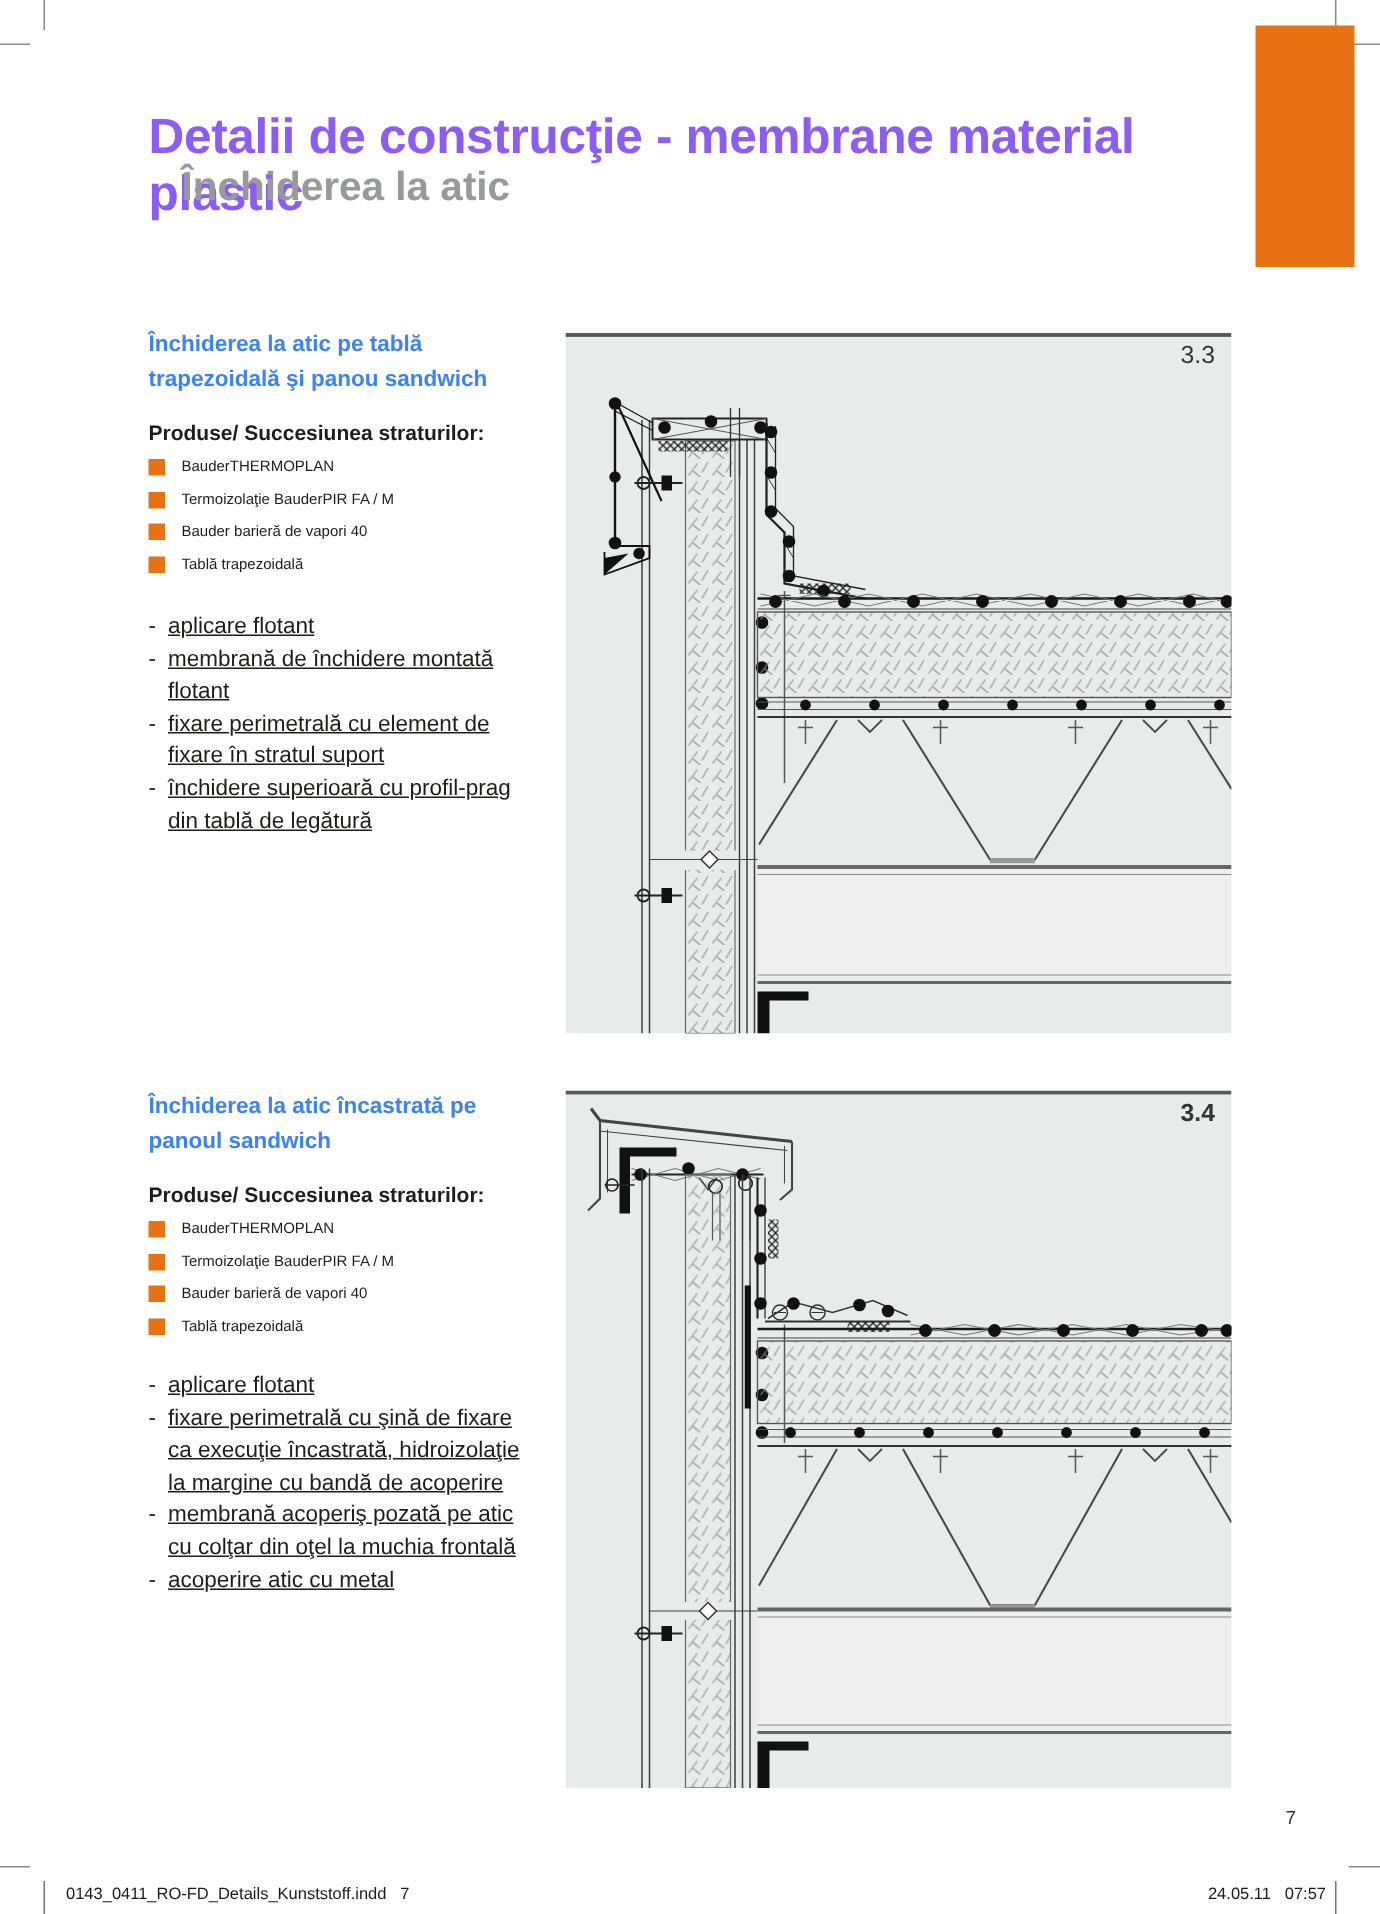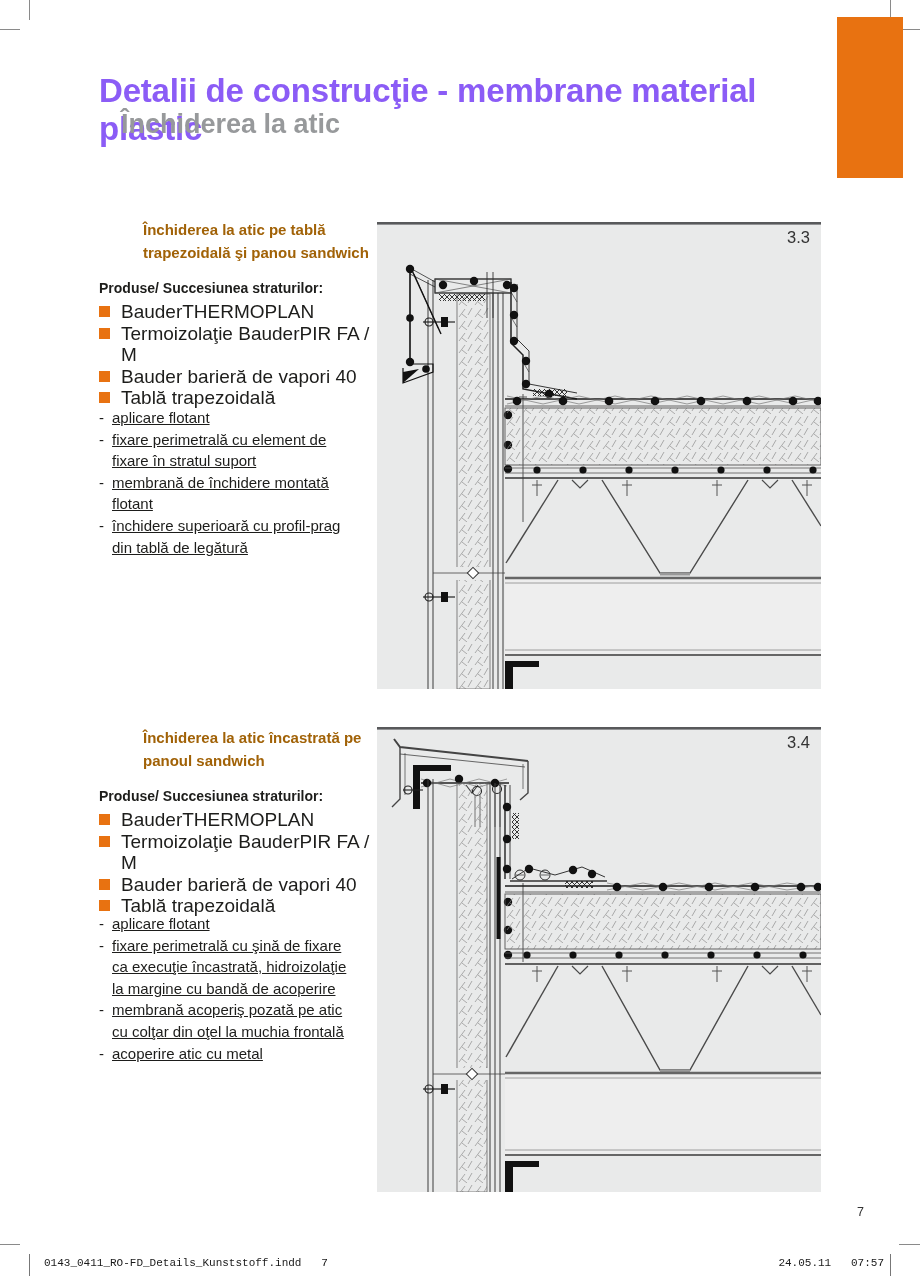--- a/index.html
+++ b/index.html
@@ -18,39 +18,39 @@
   .m-bl-v{left:29px;top:1254px;width:1px;height:22px;background:#777;}
   .m-br-v{left:890px;top:1254px;width:1px;height:22px;background:#777;}
   
   .tab{position:absolute;left:837px;top:17px;width:66px;height:161px;background:#e87211;}
   .title{position:absolute;left:99px;top:72px;width:740px;
          font-size:33px;font-weight:bold;color:#8b5cf6;letter-spacing:-0.2px;}
   .subtitle{position:absolute;left:99px;top:109px;width:600px;
          font-size:27px;font-weight:bold;color:#97999b;margin-left:22px;}
   
   .sec-heading{position:absolute;left:99px;width:262px;font-size:15px;font-weight:bold;
-               color:#a16207;line-height:23px;margin-left:44px;}
+               color:#3b82f6;line-height:23px;}
   .products-label{position:absolute;left:99px;width:280px;font-size:14px;font-weight:bold;}
   ul.products{position:absolute;left:99px;width:280px;margin:0;padding:0;list-style:none;}
-  ul.products li{position:relative;padding-left:22px;font-size:19px;line-height:21.6px;}
+  ul.products li{position:relative;padding-left:22px;font-size:10px;line-height:21.6px;}
   ul.products .sq{position:absolute;left:0;top:5px;width:11px;height:11px;background:#e87211;}
   ul.notes{position:absolute;left:99px;width:282px;margin:0;padding:0;list-style:none;text-decoration:underline;}
   ul.notes li{position:relative;padding-left:13px;font-size:15px;line-height:21.6px;}
   ul.notes li::before{content:"-";position:absolute;left:0;top:0;}
   .s1-heading{top:218px;} .s1-products-label{top:280px;} .s1-products{top:301px;} .s1-notes{top:407px;}
   .s2-heading{top:726px;} .s2-products-label{top:788px;} .s2-products{top:809px;} .s2-notes{top:913px;}
   
   .figure{position:absolute;left:377px;width:444px;}
   .fig1{top:222px;height:467px;}
-  .fig2{top:727px;height:465px;}
+  .fig2{top:727px;height:465px;font-weight:bold;}
   .figure svg{display:block;}
   .fig-label{position:absolute;top:6px;right:11px;font-size:16.5px;color:#333;}
   
   .pageno{position:absolute;left:857px;top:1205px;font-size:12.5px;color:#333;}
-  .slug-text{position:absolute;top:1257px;font-size:11px;color:#1a1a1a;white-space:pre;font-family:Liberation Mono, monospace;}
+  .slug-text{position:absolute;top:1257px;font-size:11px;color:#1a1a1a;white-space:pre;}
   .slug-left{left:44px;}
   .slug-right{right:36px;}
 </style>
 </head>
 <body>
 
 <div class="mark m-tl-v"></div>
 <div class="mark m-tl-h"></div>
 <div class="mark m-tr-v"></div>
 <div class="mark m-tr-h"></div>
@@ -70,26 +70,26 @@
   <li><span class="sq"></span><span>BauderTHERMOPLAN</span></li>
   <li><span class="sq"></span><span>Termoizolaţie BauderPIR FA / M</span></li>
   <li><span class="sq"></span><span>Bauder barieră de vapori 40</span></li>
   <li><span class="sq"></span><span>Tablă trapezoidală</span></li>
 </ul>
 <ul class="notes s1-notes">
   <li>
       <div>aplicare flotant</div>
     </li>
   <li>
+      <div>membrană de închidere montată</div>
+      <div>flotant</div>
+    </li>
+  <li>
       <div>fixare perimetrală cu element de</div>
       <div>fixare în stratul suport</div>
-    </li>
-  <li>
-      <div>membrană de închidere montată</div>
-      <div>flotant</div>
     </li>
   <li>
       <div>închidere superioară cu profil-prag</div>
       <div>din tablă de legătură</div>
     </li>
 </ul>
 
 <div class="figure fig1">
 <svg width="444" height="467" viewBox="0 0 444 467">
   <defs>

